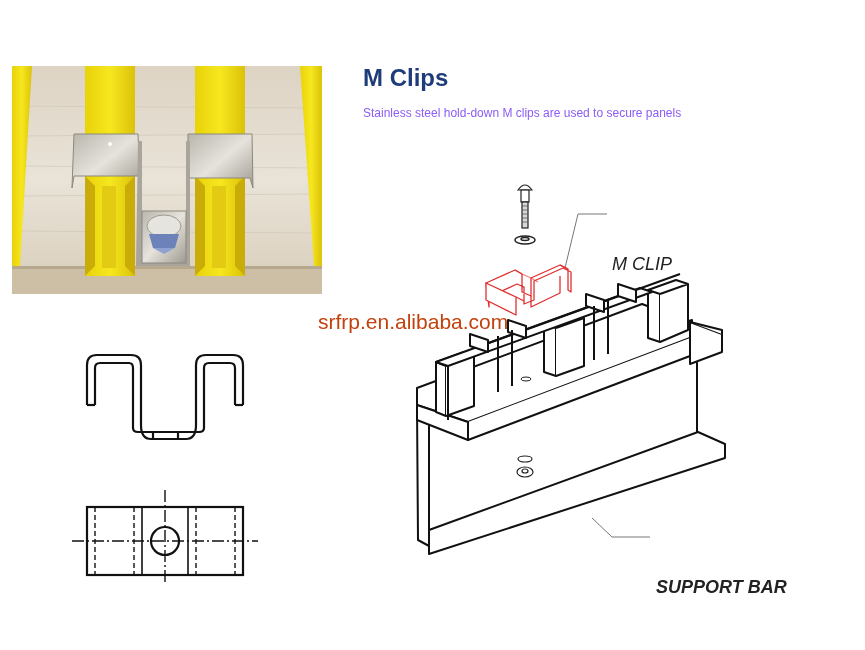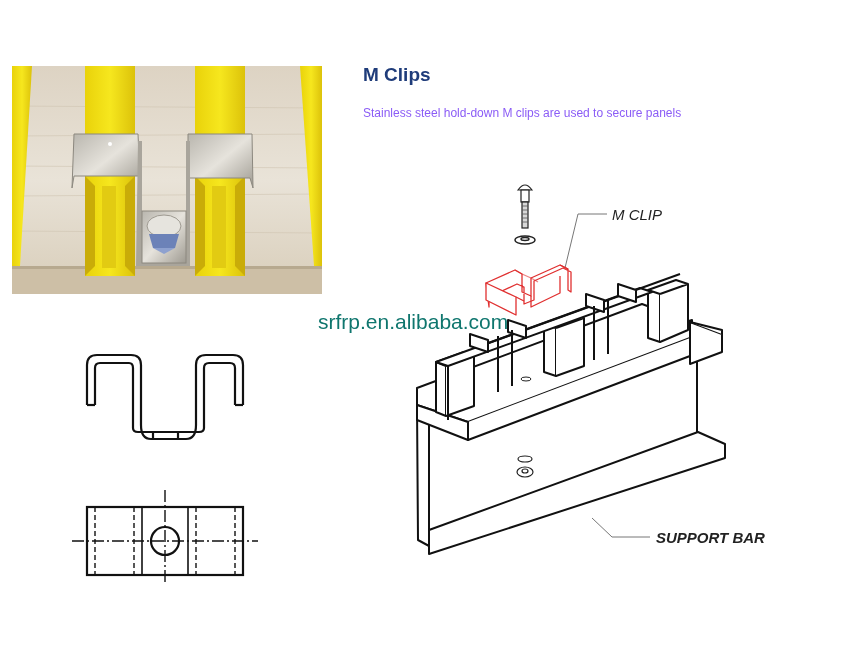--- a/index.html
+++ b/index.html
@@ -1,25 +1,25 @@
 <!DOCTYPE html>
 <html><head>
   <meta charset="utf-8">
   <style>
     html, body { margin:0; padding:0; background:#ffffff; }
     body { width:865px; height:650px; position:relative; overflow:hidden; font-family:"Liberation Sans", sans-serif; }
     .abs { position:absolute; }
-    .title { left:363px; top:64px; font-size:19px; font-weight:bold; color:#1f3c7a; letter-spacing:0px; }
+    .title { left:363px; top:64px; font-size:24px; font-weight:bold; color:#1f3c7a; letter-spacing:0px; }
     .desc { left:363px; top:104px; width:400px; font-size:12px; line-height:18px; color:#8b5cf6; }
     .desc span { display:block; white-space:nowrap; }
     .photo { left:12px; top:66px; width:310px; height:228px; overflow:hidden; }
-    .label { font-style:italic; font-size:15px; color:#222222; white-space:nowrap; }
+    .label { font-style:italic; font-size:18px; color:#222222; white-space:nowrap;margin-top:48px; }
     .mclip-label { left:612px; top:206px; }
     .support-label { left:656px; top:529px;font-weight:bold; }
-    .watermark { left:318px; top:310px; font-size:21px; color:#0f766e; white-space:nowrap; letter-spacing:0px; }
+    .watermark { left:318px; top:310px; font-size:21px; color:#c2410c; white-space:nowrap; letter-spacing:0px; }
     svg { position:absolute; overflow:visible; }
   </style>
 </head>
 <body>
 
 <div class="abs title">M Clips</div>
 <div class="abs desc">
   <span>Stainless steel hold-down M clips are used to secure panels</span>
 </div>
 

